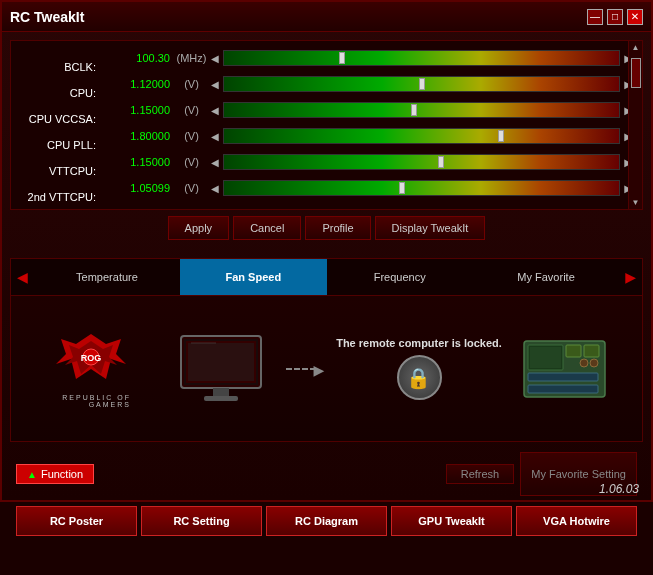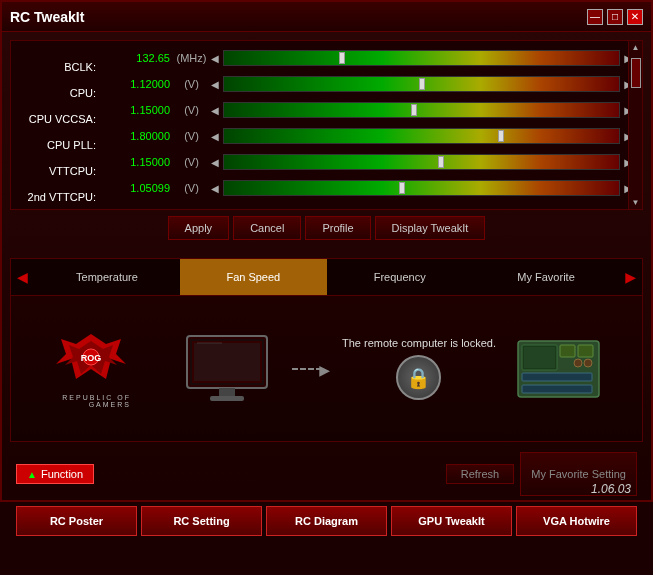--- a/index.html
+++ b/index.html
@@ -205,23 +205,23 @@
       color: #cccccc;
       font-size: 11px;
       cursor: pointer;
       background: transparent;
       border: none;
       flex: 1;
       text-align: center;
     }
 
     .tab.active {
-      background: #a16207;
+      background: #0369a1;
       color: #ffffff;
-      font-weight: normal;
+      font-weight: bold;
     }
 
     
     .tab-content {
       height: 145px;
       display: flex;
       align-items: center;
       justify-content: center;
       background: linear-gradient(180deg, #1e0000 0%, #150000 100%);
       padding: 10px;
@@ -321,21 +321,21 @@
       padding: 8px 4px;
       cursor: pointer;
       text-align: center;
       font-weight: bold;
     }
 
     
     .version-text {
       position: absolute;
       bottom: 4px;
-      right: 20px;
+      right: 12px;
       color: #cccccc;
       font-size: 12px;
       font-style: italic;
     }
 
     
     .rog-svg {
       width: 80px;
       height: 65px;
     }
@@ -366,21 +366,21 @@
     </div>
   </div>
 
   <div class="main-content">
 
     <div class="sliders-section">
 
       <div id="slider-rows-container">
           <div class="slider-row">
       <span class="slider-label">BCLK:</span>
-      <span class="slider-value" style="color:#00ff00">132.65</span>
+      <span class="slider-value" style="color:#00ff00">100.30</span>
       <span class="slider-unit">(MHz)</span>
       <span class="slider-arrow-left">◀</span>
       <div class="slider-track" style="flex:1;margin:0 2px;">
         <div class="slider-thumb" style="left:calc(30% - 3px)"></div>
       </div>
       <span class="slider-arrow-right">▶</span>
     </div>
           <div class="slider-row">
       <span class="slider-label">CPU:</span>
       <span class="slider-value" style="color:#00ff00">1.12000</span>
@@ -483,21 +483,21 @@
             <rect x="37" y="57" width="16" height="8" fill="#444"></rect>
             <rect x="28" y="65" width="34" height="5" rx="2" fill="#555"></rect>
           </svg>
 
           <div style="display:flex;flex-direction:column;align-items:center;gap:4px;">
             <div style="border-top:2px dashed #888;width:30px;position:relative;">
               <span style="position:absolute;right:-8px;top:-8px;color:#888;font-size:14px;">▶</span>
             </div>
           </div>
 
-          <div style="display:flex;flex-direction:column;align-items:center;gap:6px;">
+          <div style="display:flex;flex-direction:column;align-items:center;gap:6px;font-weight:bold;">
             <div style="color:#dddddd;font-size:11px;white-space:nowrap;">The remote computer is locked.</div>
             <div class="lock-icon">
               <span>🔒</span>
             </div>
           </div>
 
           <svg class="mb-svg" viewBox="0 0 85 60">
             <rect x="2" y="2" width="81" height="56" rx="3" fill="#2a4a2a" stroke="#4a7a4a" stroke-width="1.5"></rect>
             <rect x="6" y="6" width="35" height="25" rx="1" fill="#1a3a1a" stroke="#3a6a3a" stroke-width="1"></rect>
             <rect x="8" y="8" width="31" height="21" fill="#224422"></rect>

